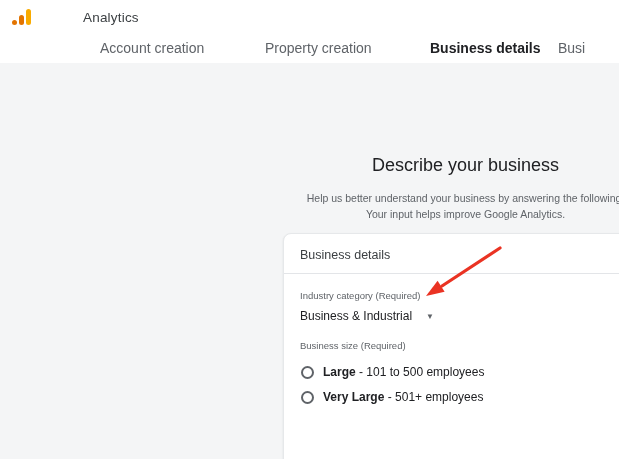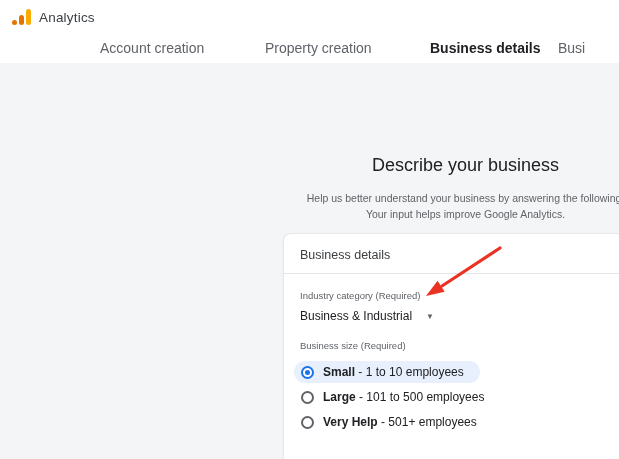--- a/index.html
+++ b/index.html
@@ -9,20 +9,21 @@
     font-family: "Liberation Sans", sans-serif;
     background: #ffffff;
     color: #202124;
   }
 
   
   .app-header {
     position: absolute; top: 0; left: 0; width: 100%; height: 34px;
     background: #fff; display: flex; align-items: center; padding-left: 12px;
     z-index: 3;
+    gap: 44px;
   }
   .logo { display: inline-flex; align-items: flex-end; gap: 2px; height: 16px; margin-right: 8px; }
   .logo .dot  { width: 5px; height: 5px;  background: #E37400; border-radius: 50%; }
   .logo .bar-short { width: 5px; height: 10px; background: #E37400; border-radius: 3px; }
   .logo .bar-tall  { width: 5px; height: 16px; background: #F9AB00; border-radius: 3px; }
   .app-title { font-size: 13.5px; color: #3c4043; letter-spacing: .2px; }
 
   
   .stepper {
     position: absolute; top: 34px; left: 0; width: 100%; height: 29px;
@@ -124,31 +125,27 @@
 
     <div class="field-label">Industry category (Required)</div>
     <div class="dropdown">
       <span>Business &amp; Industrial</span>
       <span class="caret">▼</span>
     </div>
 
     <div class="field-label">Business size (Required)</div>
 
     <div class="options">
-      <div class="option-row selected">
-        <span class="radio"></span>
-        <span class="option-text"><b>Small</b><span> - 1 to 10 employees</span></span>
-      </div>
       <div class="option-row">
         <span class="radio"></span>
         <span class="option-text"><b>Large</b><span> - 101 to 500 employees</span></span>
       </div>
       <div class="option-row">
         <span class="radio"></span>
-        <span class="option-text"><b>Very Help</b><span> - 501+ employees</span></span>
+        <span class="option-text"><b>Very Large</b><span> - 501+ employees</span></span>
       </div>
     </div>
   </div>
 
 </div>
 
 <svg class="annotation-arrow" viewBox="0 0 95 64" xmlns="http://www.w3.org/2000/svg">
   <line x1="88" y1="6" x2="30" y2="44" stroke="#ea3323" stroke-width="3.2" stroke-linecap="round"></line>
   <polygon points="14,54 25.6,38.7 32.6,49.7" fill="#ea3323"></polygon>
 </svg>

